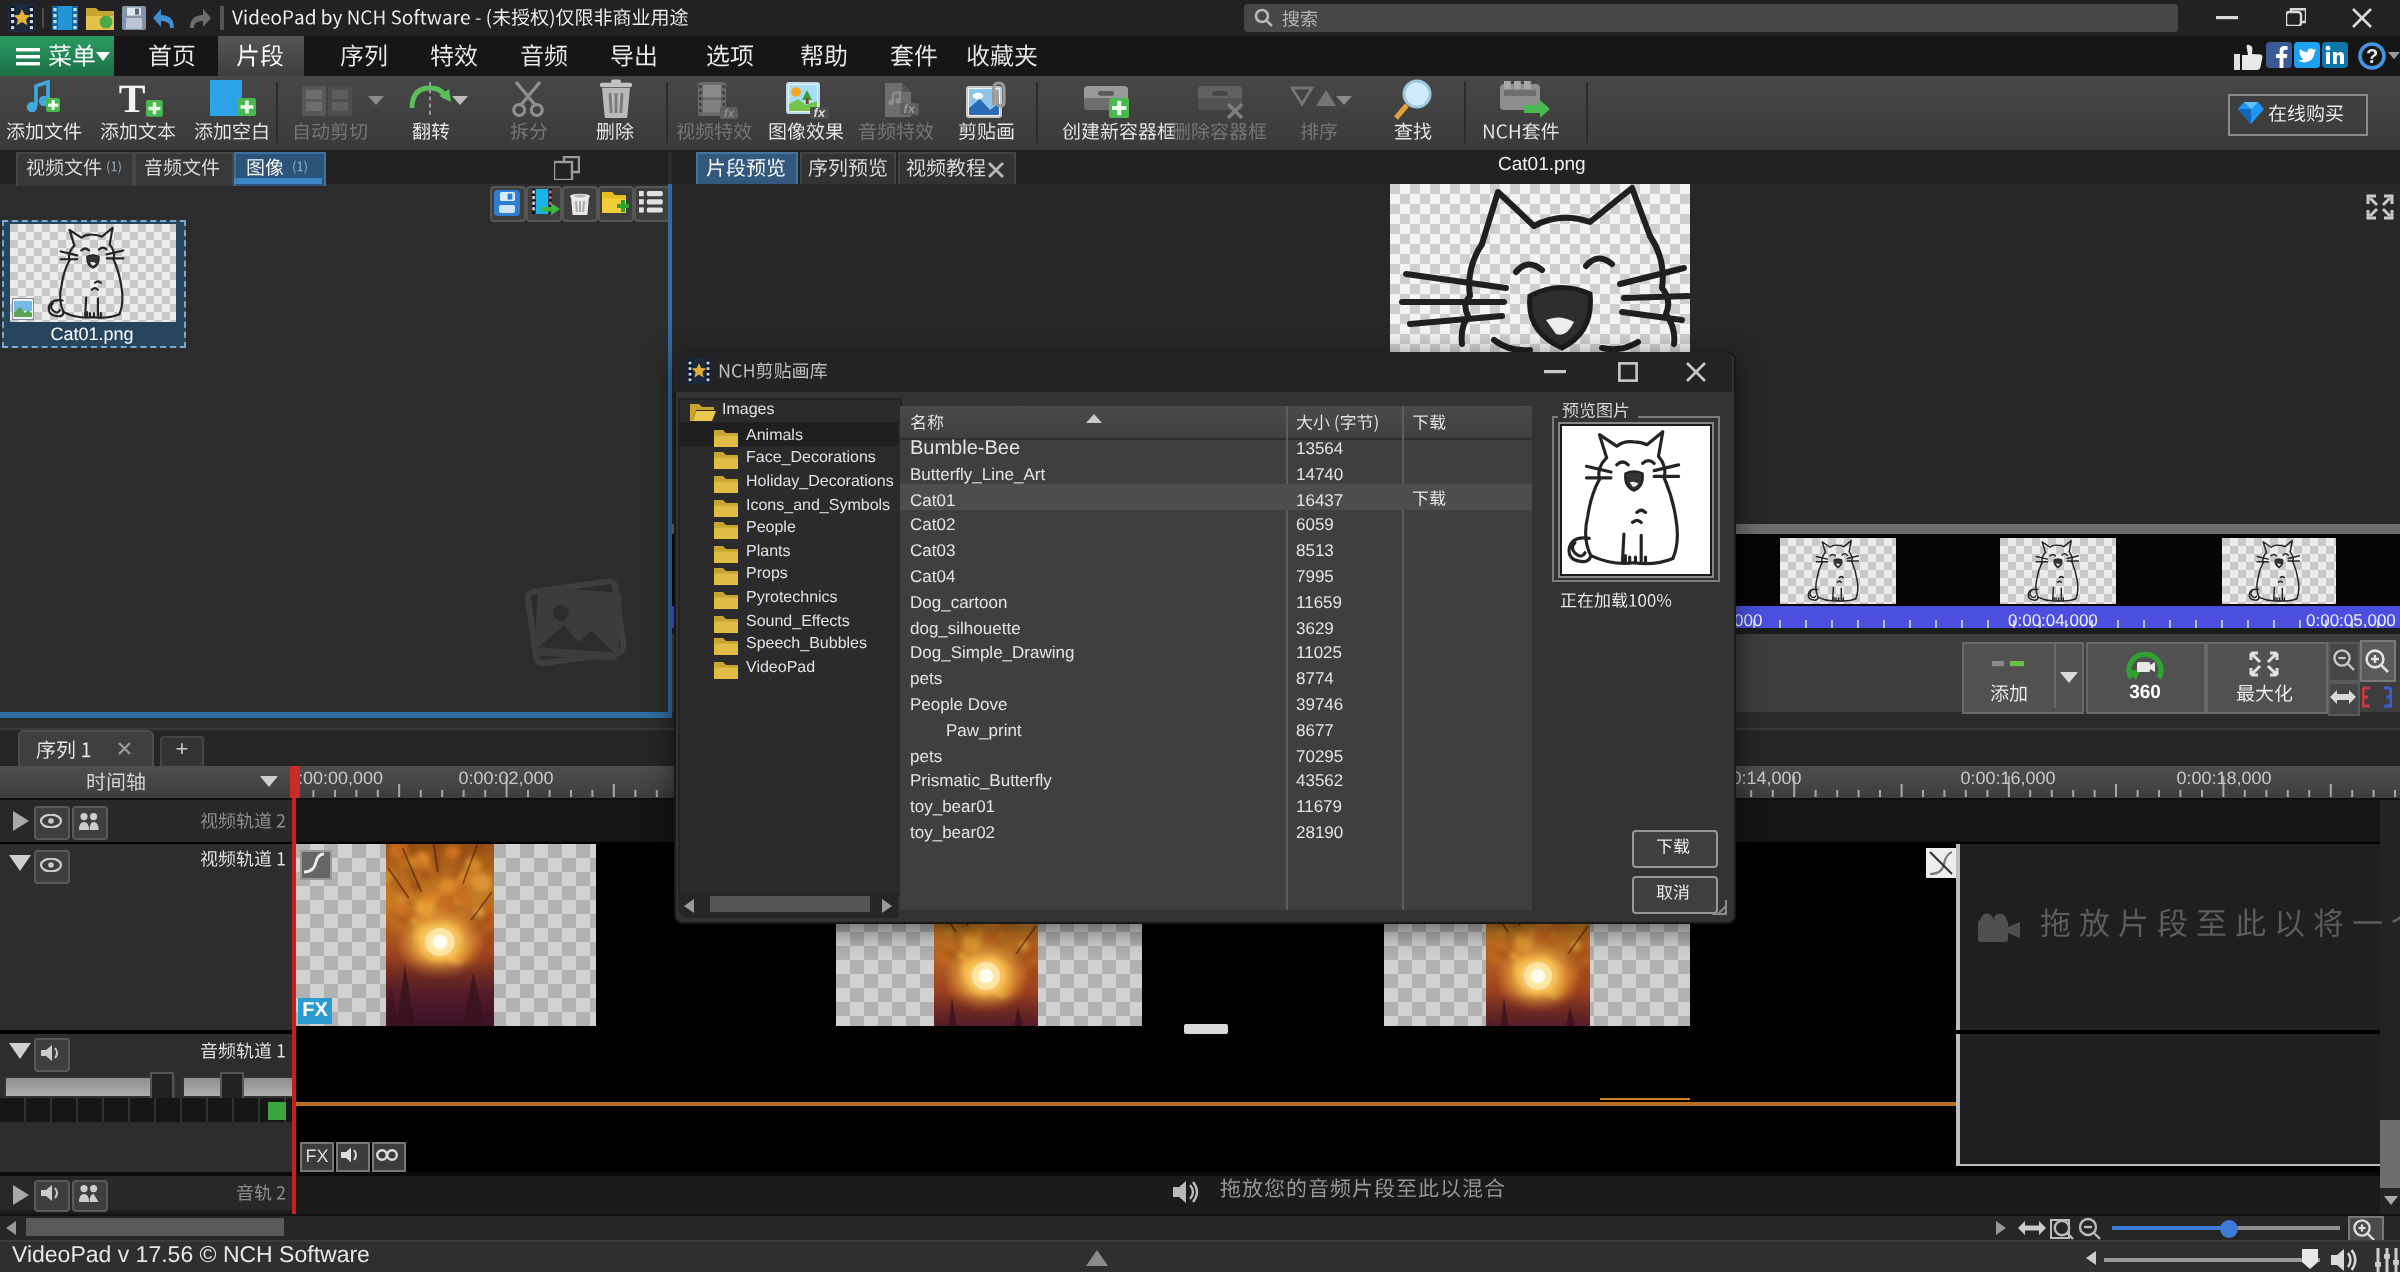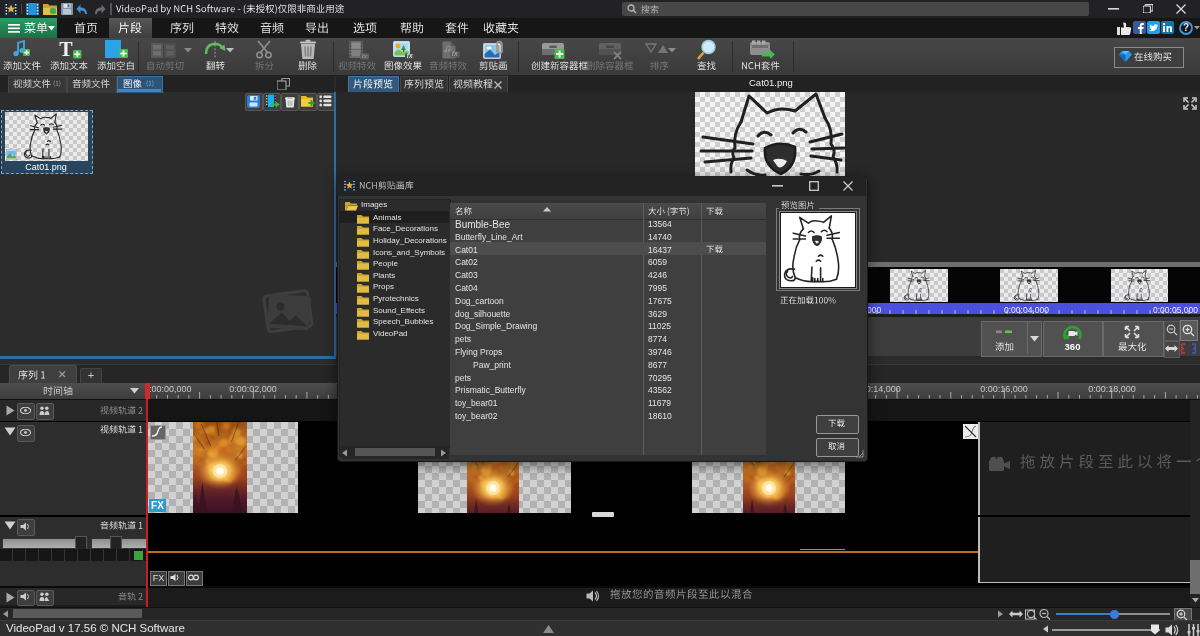--- a/index.html
+++ b/index.html
@@ -932,43 +932,43 @@
 <div class="ab" style="left:450px;top:242px;width:316px;height:13px;background:#4d4d4d"></div>
 <div class="ab" style="left:455px;top:219.0px;font-size:10px;color:#e4e4e4">Bumble-Bee</div>
 <div class="ab" style="left:648px;top:219.0px;font-size:8.5px;color:#e4e4e4">13564</div>
 <div class="ab" style="left:455px;top:231.8px;font-size:8.5px;color:#e4e4e4">Butterfly_Line_Art</div>
 <div class="ab" style="left:648px;top:231.8px;font-size:8.5px;color:#e4e4e4">14740</div>
 <div class="ab" style="left:455px;top:244.6px;font-size:8.5px;color:#e4e4e4">Cat01</div>
 <div class="ab" style="left:648px;top:244.6px;font-size:8.5px;color:#e4e4e4">16437</div>
 <div class="ab" style="left:455px;top:257.4px;font-size:8.5px;color:#e4e4e4">Cat02</div>
 <div class="ab" style="left:648px;top:257.4px;font-size:8.5px;color:#e4e4e4">6059</div>
 <div class="ab" style="left:455px;top:270.2px;font-size:8.5px;color:#e4e4e4">Cat03</div>
-<div class="ab" style="left:648px;top:270.2px;font-size:8.5px;color:#e4e4e4">4246</div>
+<div class="ab" style="left:648px;top:270.2px;font-size:8.5px;color:#e4e4e4">8513</div>
 <div class="ab" style="left:455px;top:283.0px;font-size:8.5px;color:#e4e4e4">Cat04</div>
 <div class="ab" style="left:648px;top:283.0px;font-size:8.5px;color:#e4e4e4">7995</div>
 <div class="ab" style="left:455px;top:295.8px;font-size:8.5px;color:#e4e4e4">Dog_cartoon</div>
-<div class="ab" style="left:648px;top:295.8px;font-size:8.5px;color:#e4e4e4">17675</div>
+<div class="ab" style="left:648px;top:295.8px;font-size:8.5px;color:#e4e4e4">11659</div>
 <div class="ab" style="left:455px;top:308.6px;font-size:8.5px;color:#e4e4e4">dog_silhouette</div>
 <div class="ab" style="left:648px;top:308.6px;font-size:8.5px;color:#e4e4e4">3629</div>
 <div class="ab" style="left:455px;top:321.4px;font-size:8.5px;color:#e4e4e4">Dog_Simple_Drawing</div>
 <div class="ab" style="left:648px;top:321.4px;font-size:8.5px;color:#e4e4e4">11025</div>
 <div class="ab" style="left:455px;top:334.2px;font-size:8.5px;color:#e4e4e4">pets</div>
 <div class="ab" style="left:648px;top:334.2px;font-size:8.5px;color:#e4e4e4">8774</div>
-<div class="ab" style="left:455px;top:347.0px;font-size:8.5px;color:#e4e4e4">Flying Props</div>
+<div class="ab" style="left:455px;top:347.0px;font-size:8.5px;color:#e4e4e4">People Dove</div>
 <div class="ab" style="left:648px;top:347.0px;font-size:8.5px;color:#e4e4e4">39746</div>
 <div class="ab" style="left:473px;top:359.8px;font-size:8.5px;color:#e4e4e4">Paw_print</div>
 <div class="ab" style="left:648px;top:359.8px;font-size:8.5px;color:#e4e4e4">8677</div>
 <div class="ab" style="left:455px;top:372.6px;font-size:8.5px;color:#e4e4e4">pets</div>
 <div class="ab" style="left:648px;top:372.6px;font-size:8.5px;color:#e4e4e4">70295</div>
 <div class="ab" style="left:455px;top:385.4px;font-size:8.5px;color:#e4e4e4">Prismatic_Butterfly</div>
 <div class="ab" style="left:648px;top:385.4px;font-size:8.5px;color:#e4e4e4">43562</div>
 <div class="ab" style="left:455px;top:398.2px;font-size:8.5px;color:#e4e4e4">toy_bear01</div>
 <div class="ab" style="left:648px;top:398.2px;font-size:8.5px;color:#e4e4e4">11679</div>
 <div class="ab" style="left:455px;top:411.0px;font-size:8.5px;color:#e4e4e4">toy_bear02</div>
-<div class="ab" style="left:648px;top:411.0px;font-size:8.5px;color:#e4e4e4">18610</div>
+<div class="ab" style="left:648px;top:411.0px;font-size:8.5px;color:#e4e4e4">28190</div>
 
 <div class="ab" style="left:776px;top:208px;width:82px;height:81px;border:1px solid #7c7c7c"></div>
 <div class="ab" style="left:779px;top:200px;width:40px;height:10px;background:#333"></div>
 <div class="ab" style="left:780px;top:212px;width:74px;height:74px;background:#fff;border:1px solid #1a1a1a;outline:1px solid #888"></div>
 <svg class="ab" style="left:781px;top:213px" width="72" height="72" viewBox="0 0 100 100">
     <use href="#cat"></use>
   </svg>
 
 <div class="ab" style="left:816px;top:415px;width:41px;height:17px;background:#3f3f3f;border:1px solid #979797;border-radius:2px"></div>
 <div class="ab" style="left:816px;top:438px;width:41px;height:17px;background:#3f3f3f;border:1px solid #979797;border-radius:2px"></div>

